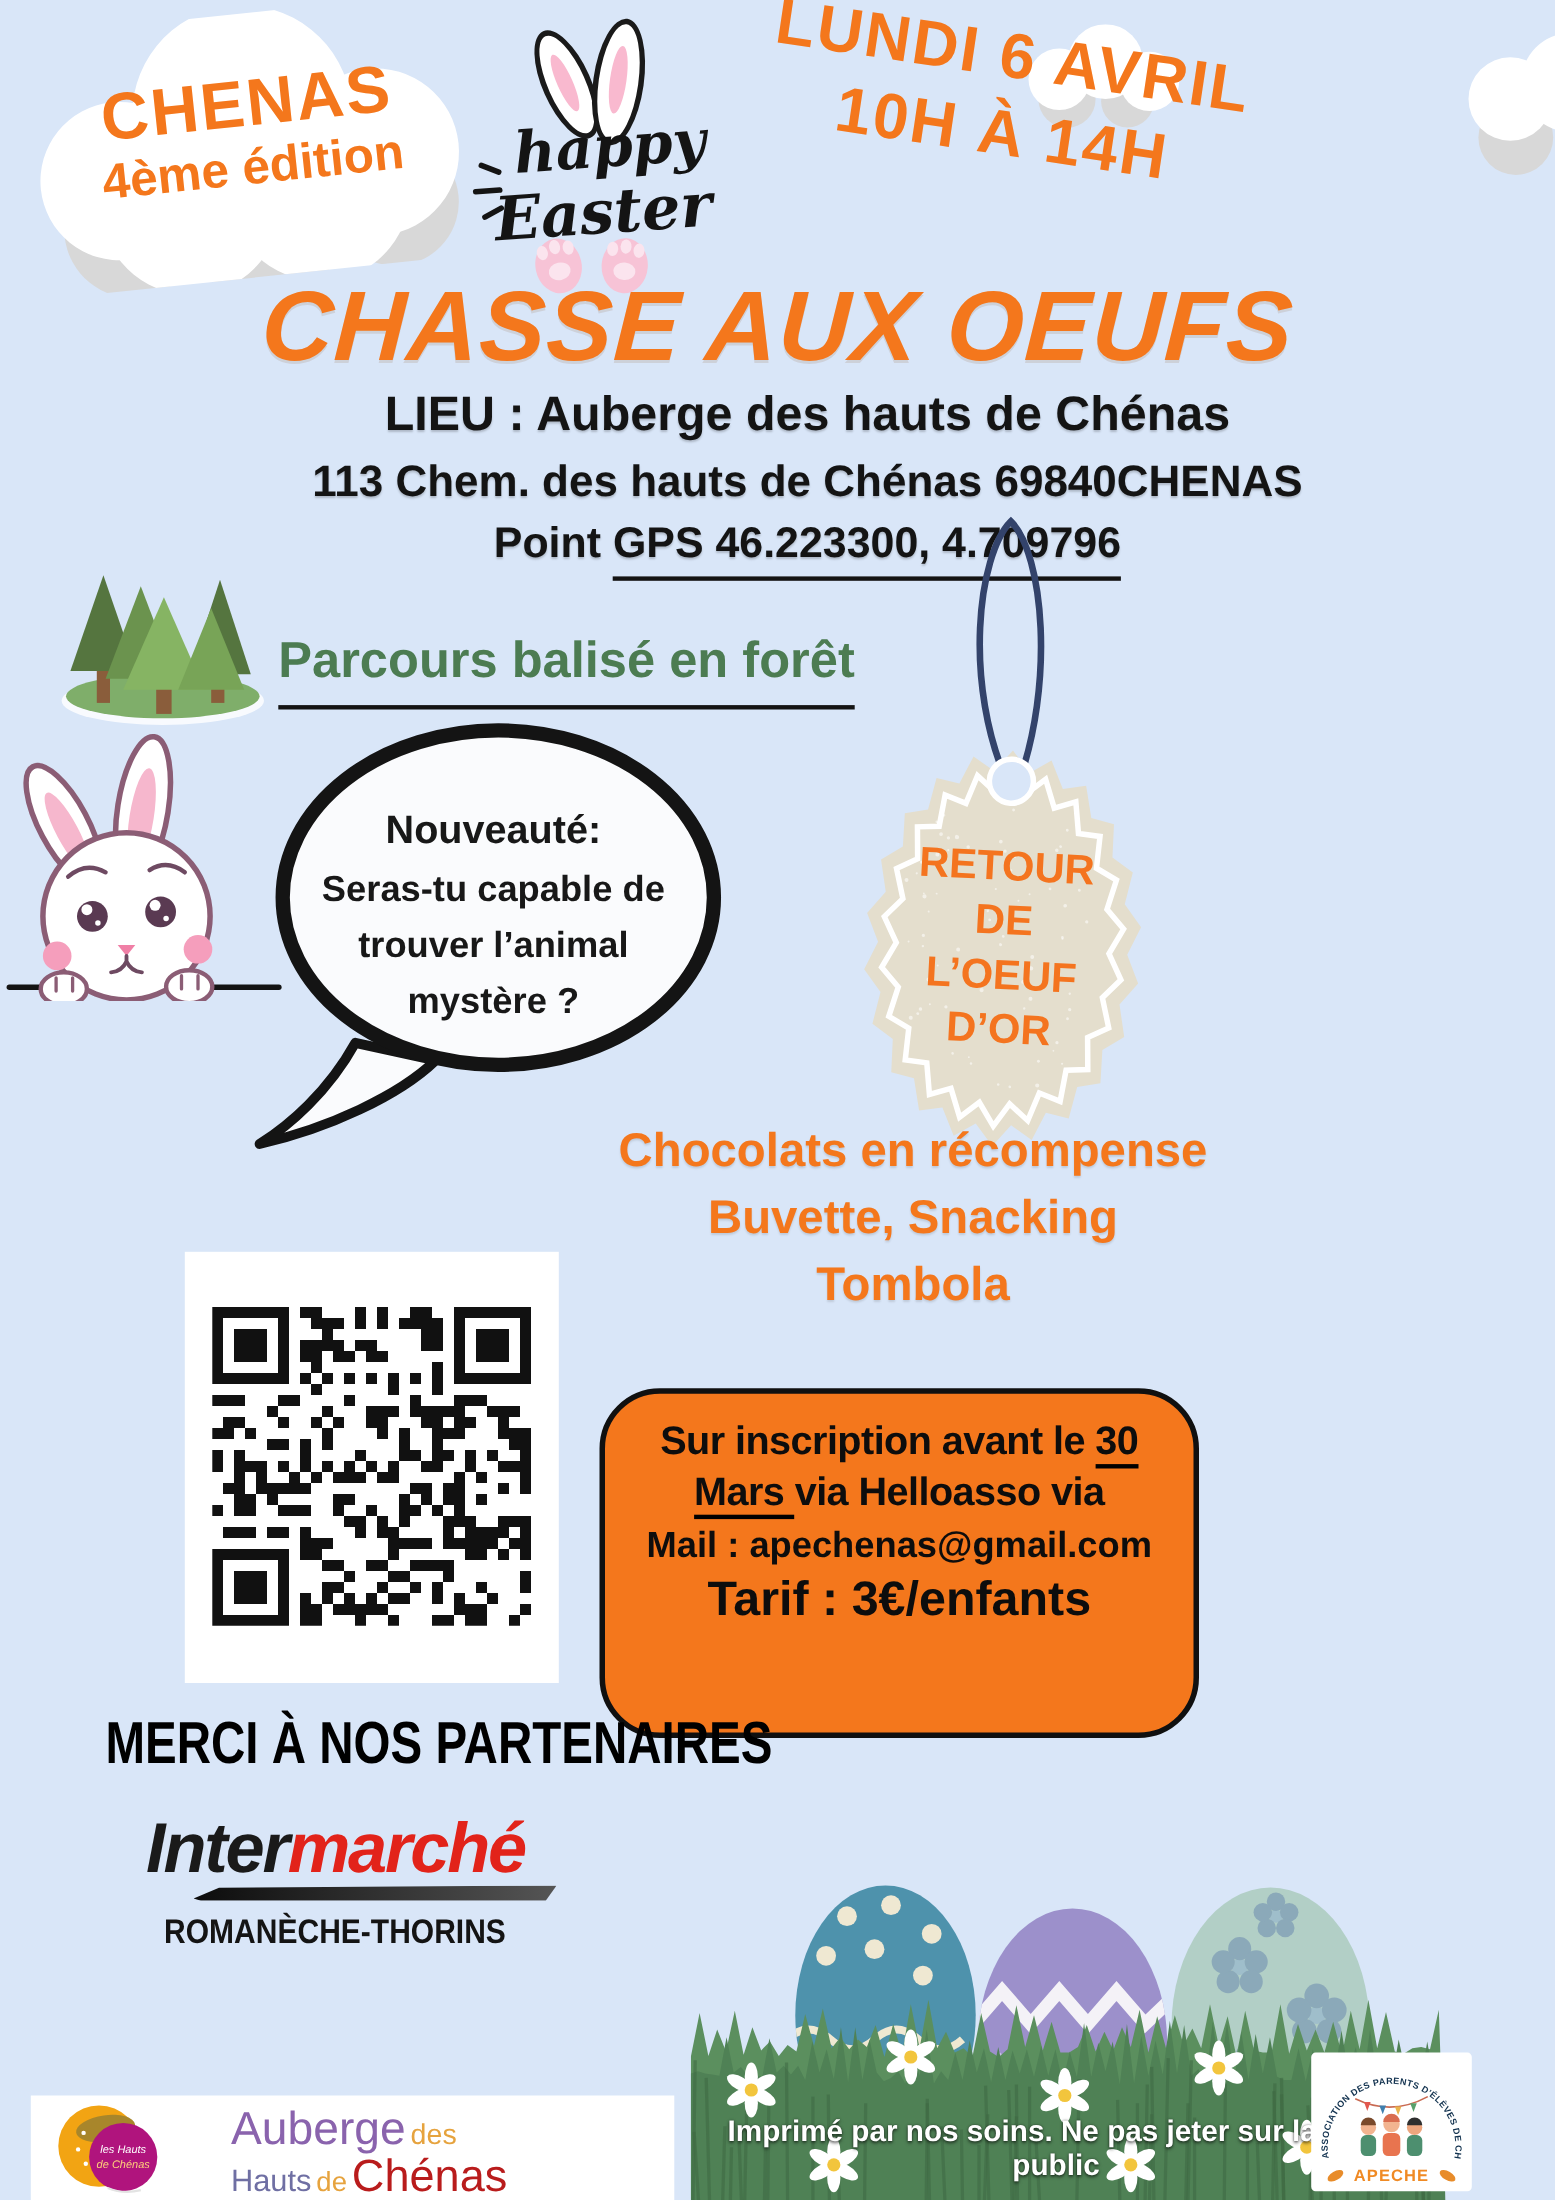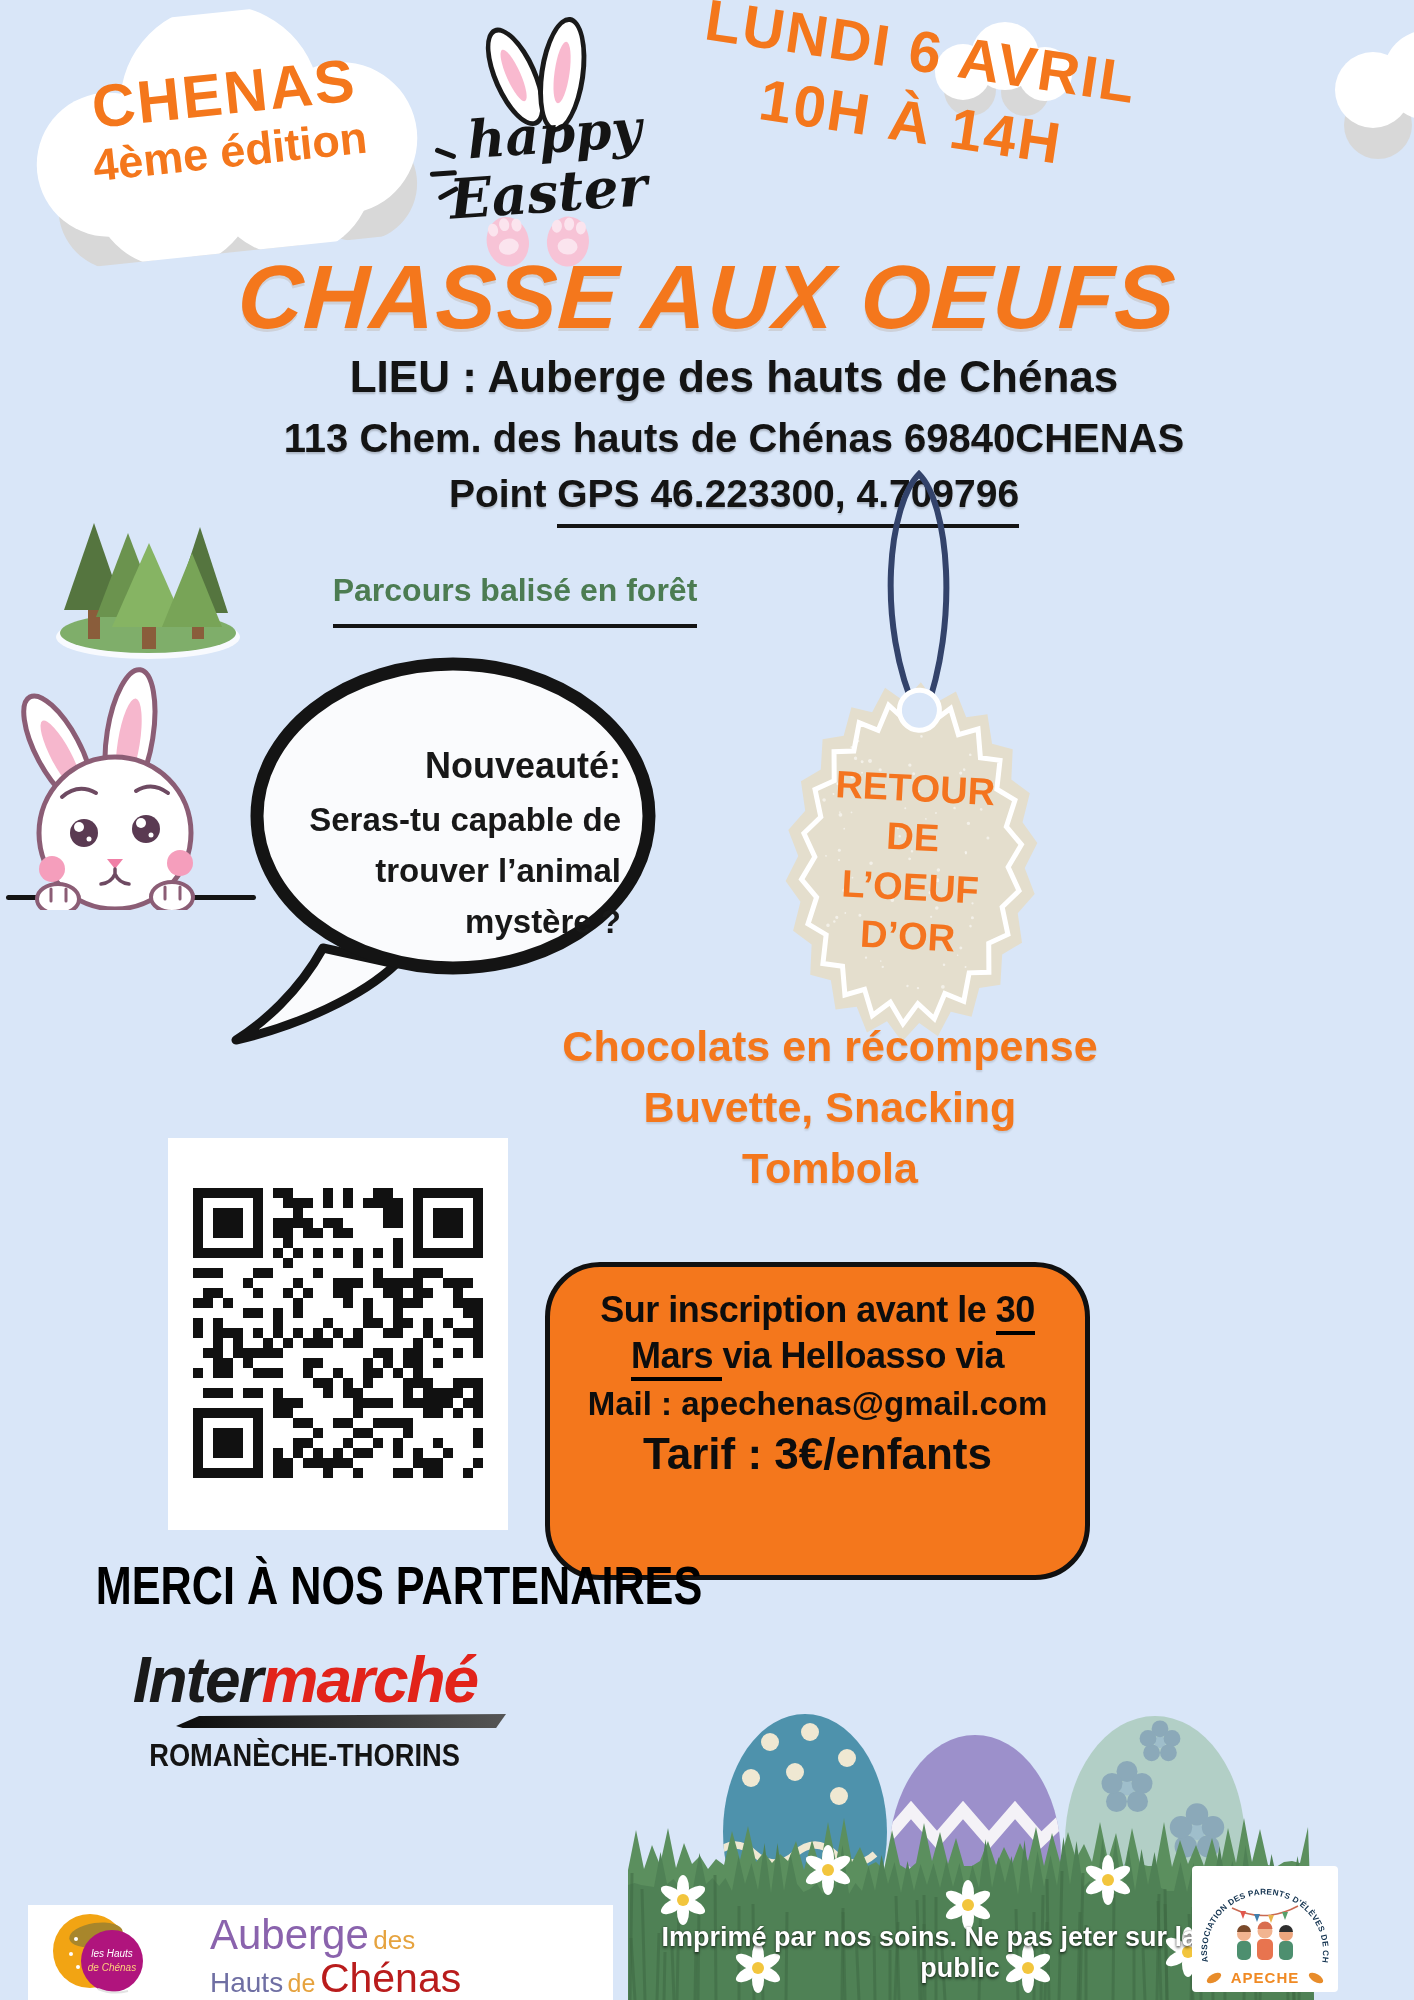--- a/index.html
+++ b/index.html
@@ -29,29 +29,29 @@
     font-style:italic;letter-spacing:1px;transform:skewX(-3deg);
     text-shadow:0 3px 0 rgba(120,60,0,.12);}
   .blackline{left:0;width:1414px;color:#141414;font-weight:700;
     text-shadow:0 2px 2px rgba(0,0,0,.2);margin-left:27px;}
   .loc{top:352px;font-size:44px;}
   .addr{top:416px;font-size:40px;}
   .gps{top:472px;font-size:39px;}
   .gps .u{border-bottom:4px solid #141414;padding-bottom:9px;text-align:center;}
   
   .trail{left:225px;top:572px;width:580px;text-align:center;}
-  .trail span{color:#4C7C52;font-size:32px;font-weight:700;
+  .trail span{color:#4C7C52;font-size:46px;font-weight:700;
     border-bottom:4px solid #141414;padding-bottom:16px;}
   
   .tag{left:778px;top:652px;width:268px;height:400px;transform:rotate(3deg);}
   .tag .txt{left:0;top:112px;width:100%;color:#F4741F;font-size:38px;font-weight:700;
     line-height:1.3;text-align:center;}
   
   .bubble{left:228px;top:648px;width:430px;height:400px;}
-  .bubble .txt{left:48px;top:90px;width:345px;text-align:right;color:#181818;
+  .bubble .txt{left:48px;top:78px;width:345px;text-align:center;color:#181818;
     font-weight:700;font-size:33px;line-height:1.55;}
   .bubble .txt .first{font-size:36px;}
   
   .groundline{left:6px;top:895px;width:250px;height:5px;background:#141414;border-radius:3px;}
   .bunny{left:0;top:665px;width:265px;height:245px;}
   
   .perks{left:520px;top:1016px;width:620px;color:#F4771C;font-size:43px;font-weight:700;
     line-height:1.42;text-align:center;text-shadow:0 2px 2px rgba(0,0,0,.12);}
   
   .regbox{left:545px;top:1262px;width:545px;height:318px;background:#F4771C;

